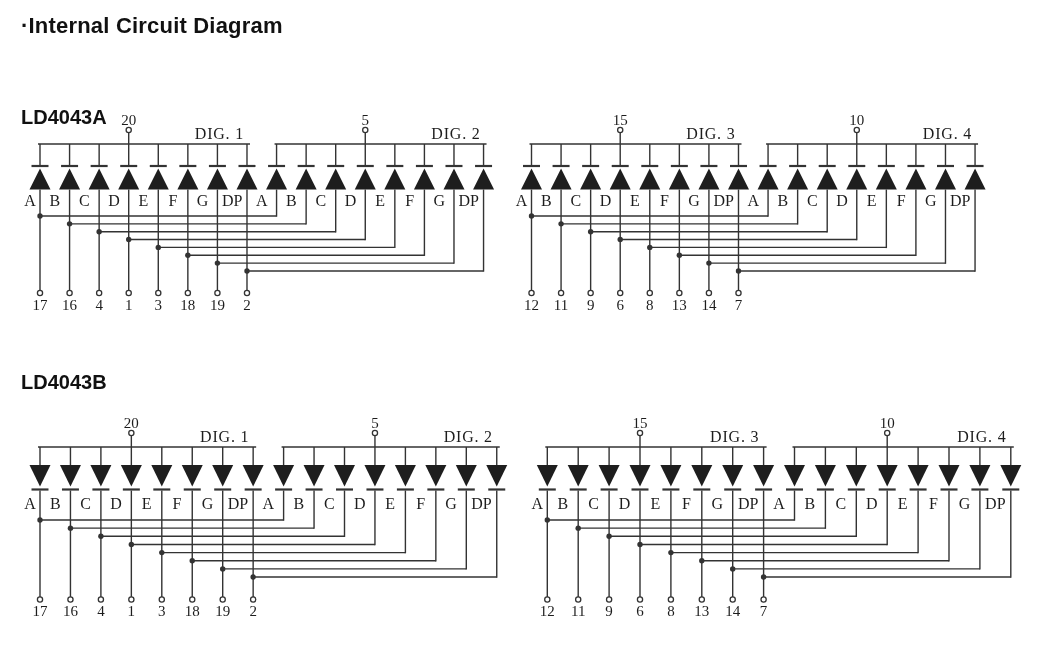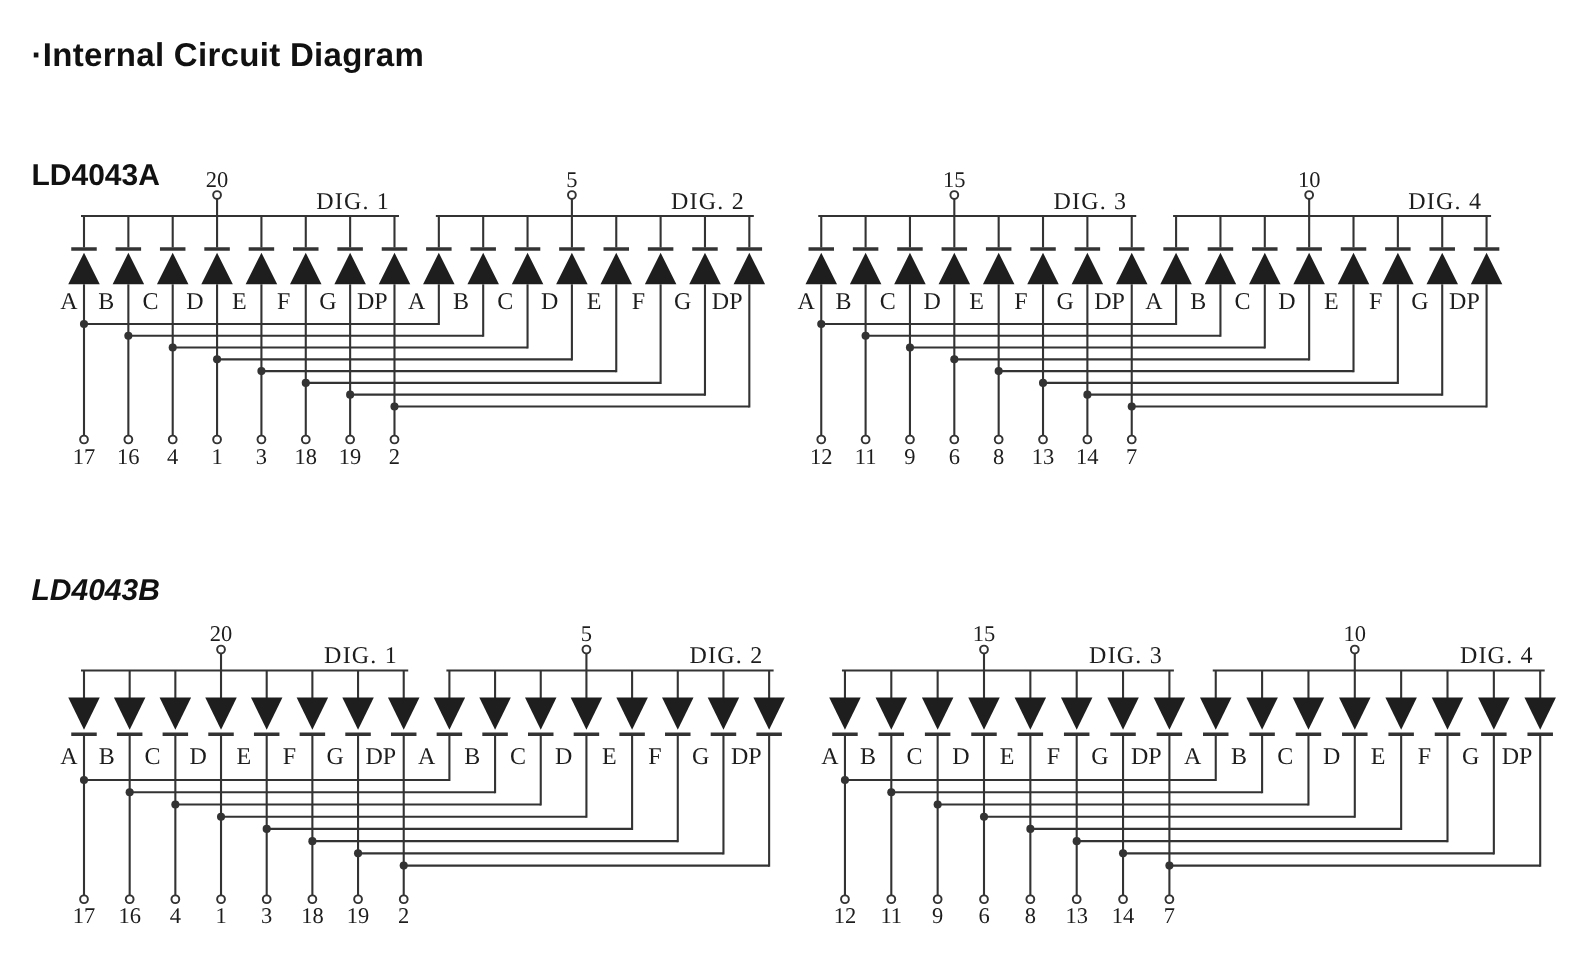--- a/index.html
+++ b/index.html
@@ -7,29 +7,28 @@
     width:1052px;height:647px;
     background:#ffffff;
     position:relative;
     overflow:hidden;
     font-family:"Liberation Sans","DejaVu Sans",sans-serif;
   }
   .page-title{
     position:absolute;left:21px;top:13px;
     font-size:22px;font-weight:bold;color:#111;
     letter-spacing:0.2px;
-    margin-top:11px;
   }
   .part-heading{
     position:absolute;left:21px;
     font-size:20px;font-weight:bold;color:#111;
   }
   #heading-a{top:74px;margin-top:32px;}
-  #heading-b{top:383px;font-style:italic;}
-  .diagram{position:absolute;left:0;width:836px;padding-left:16px;}
+  #heading-b{top:371px;}
+  .diagram{position:absolute;left:0;width:836px;}
   #diagram-a{top:100px;height:225px;}
   #diagram-b{top:403px;height:230px;}
   svg text{
     font-family:"Liberation Serif","DejaVu Serif",serif;
     fill:#1d1d1d;
   }
   svg .seg-letter{font-size:16px;}
   svg .dig-label{font-size:16px;letter-spacing:0.8px;}
   svg .pin-num{font-size:15px;}
 </style>

